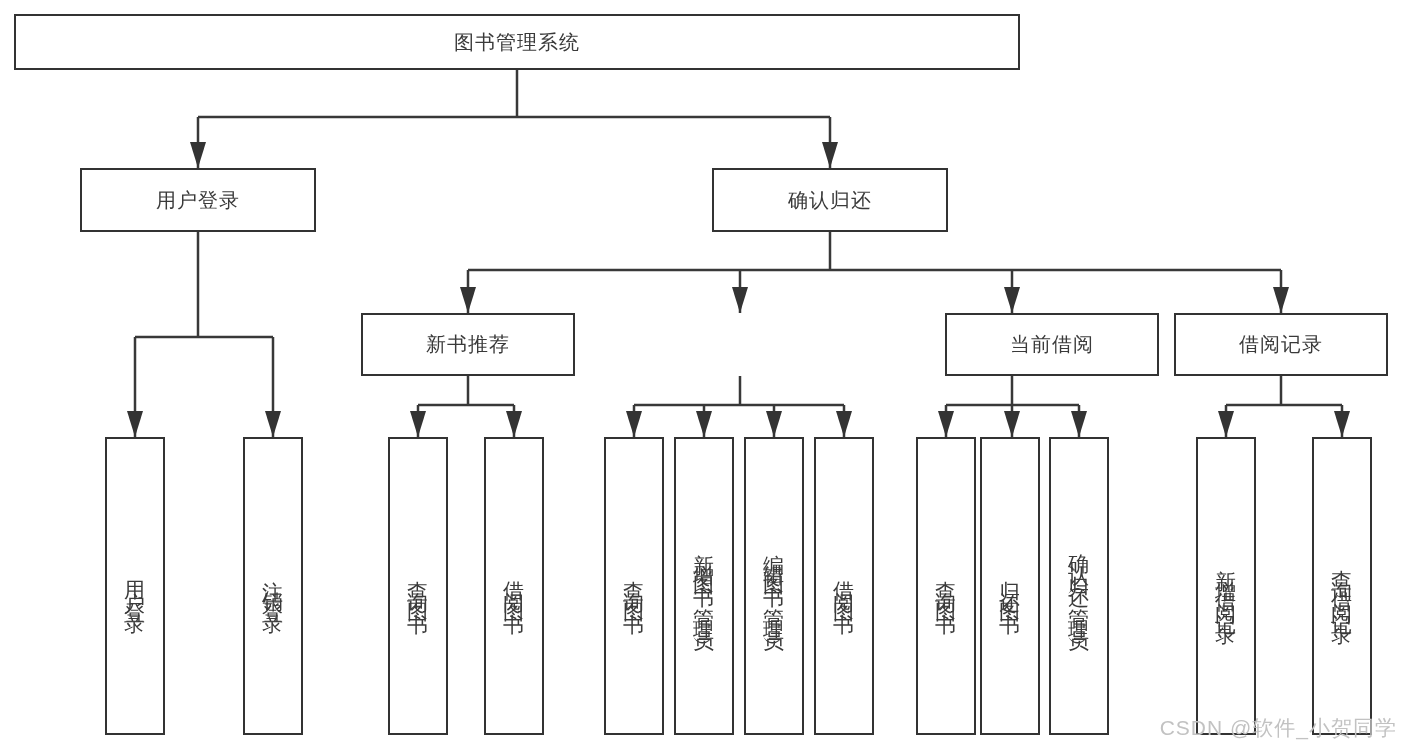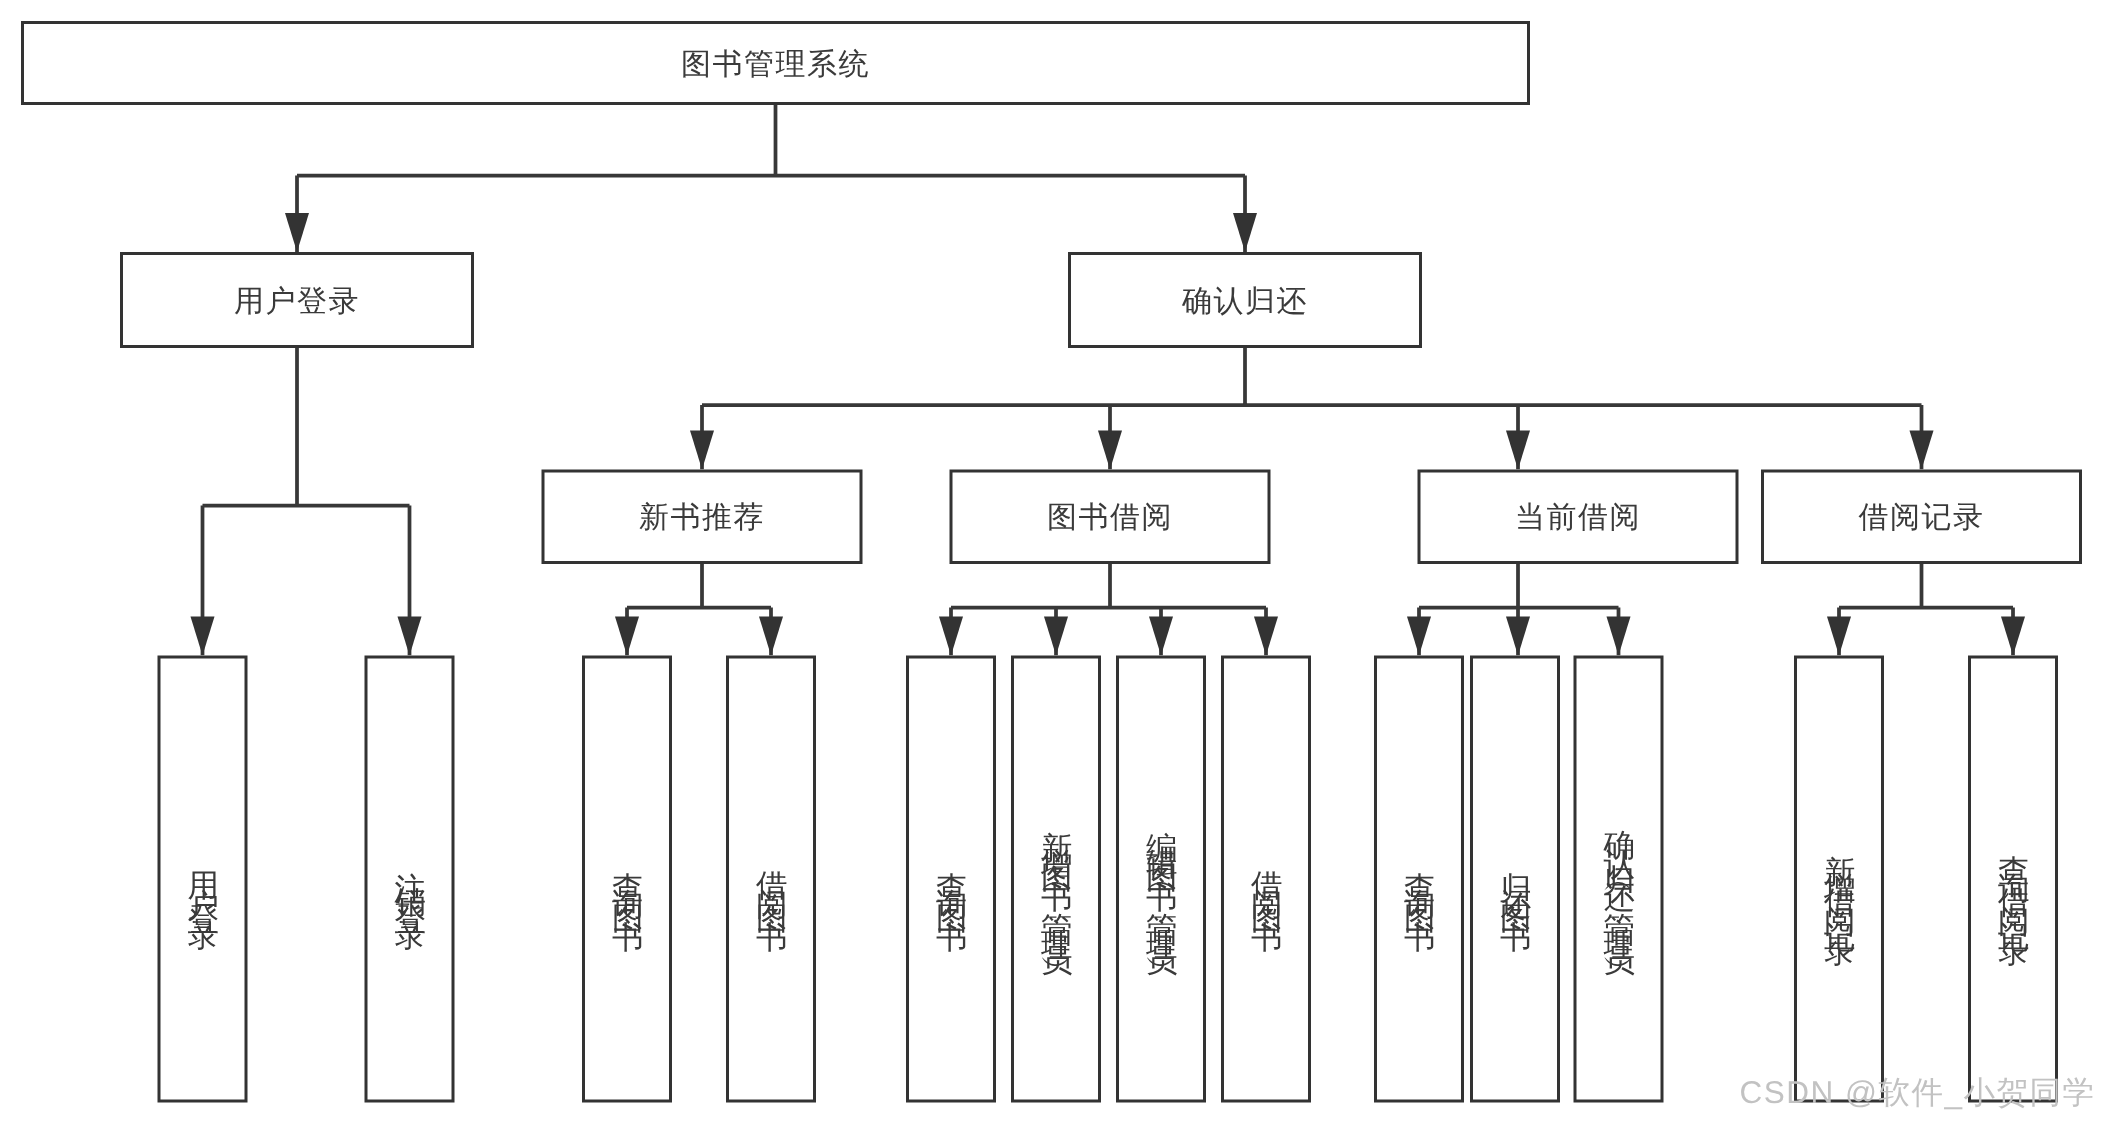--- a/index.html
+++ b/index.html
@@ -110,21 +110,20 @@
       <polygon class="arrow" points="1334,411 1350,411 1342,437"></polygon>
     </g>
   </svg>
 
   <div class="box hbox lvl1">图书管理系统</div>
 
   <div class="box hbox lvl2" style="left:80px;">用户登录</div>
   <div class="box hbox lvl2" style="left:712px;">确认归还</div>
 
   <div class="box hbox lvl3" style="left:361px;">新书推荐</div>
-  <div class="box hbox lvl3" style="left:633px;">图书借阅</div>
   <div class="box hbox lvl3" style="left:905px;margin-left:40px;">当前借阅</div>
   <div class="box hbox lvl3" style="left:1174px;">借阅记录</div>
 
   <div class="box vbox" style="left:105px;">用户登录</div>
   <div class="box vbox" style="left:243px;">注销登录</div>
 
   <div class="box vbox" style="left:388px;">查询图书</div>
   <div class="box vbox" style="left:484px;">借阅图书</div>
 
   <div class="box vbox" style="left:604px;">查询图书</div>

